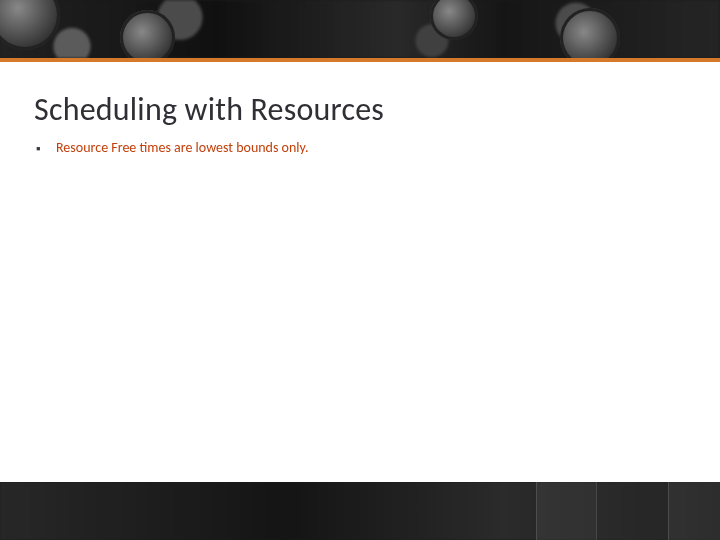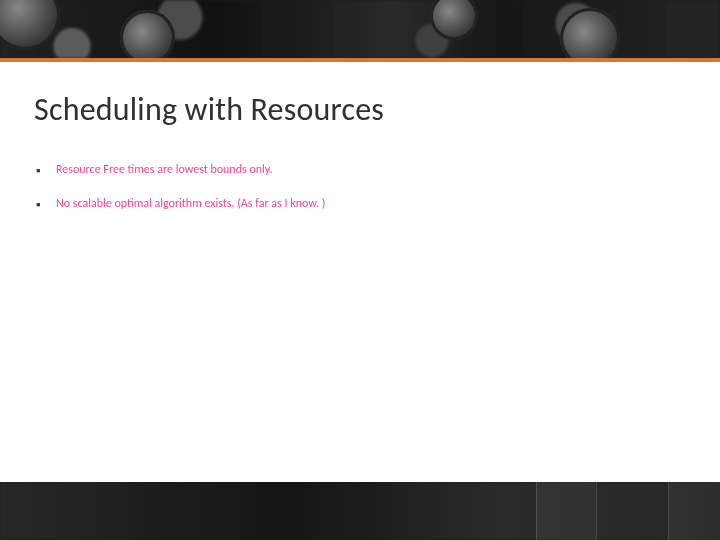--- a/index.html
+++ b/index.html
@@ -52,28 +52,28 @@
   }
 
   .content {
     padding: 28px 34px 0 34px;
   }
 
   .title {
     font-size: 32px;
     font-weight: 400;
     color: #2f2f35;
-    margin-bottom: 32px;
+    margin-bottom: 10px;
     letter-spacing: 0.2px;
   }
 
   .bullets {
     list-style: none;
-    color: #ec4899;
-    font-size: 12px;
+    color: #c2410c;
+    font-size: 14px;
     line-height: 1.35;
   }
   .bullets li {
     position: relative;
     padding-left: 22px;
     margin-bottom: 18px;
   }
   .bullets li::before {
     content: "▪";
     position: absolute;
@@ -131,21 +131,20 @@
     <div class="gear g2"></div>
     <div class="gear g3"></div>
     <div class="gear g4"></div>
   </div>
   <div class="orange-rule"></div>
 
   <div class="content">
     <h1 class="title">Scheduling with Resources</h1>
     <ul class="bullets">
       <li>Resource Free times are lowest bounds only.</li>
-      <li>No scalable optimal algorithm exists. (As far as I know. )</li>
     </ul>
   </div>
 
   <div class="bottom-band">
     <div class="bottom-divs">
       <div></div>
       <div></div>
       <div></div>
     </div>
   </div>

